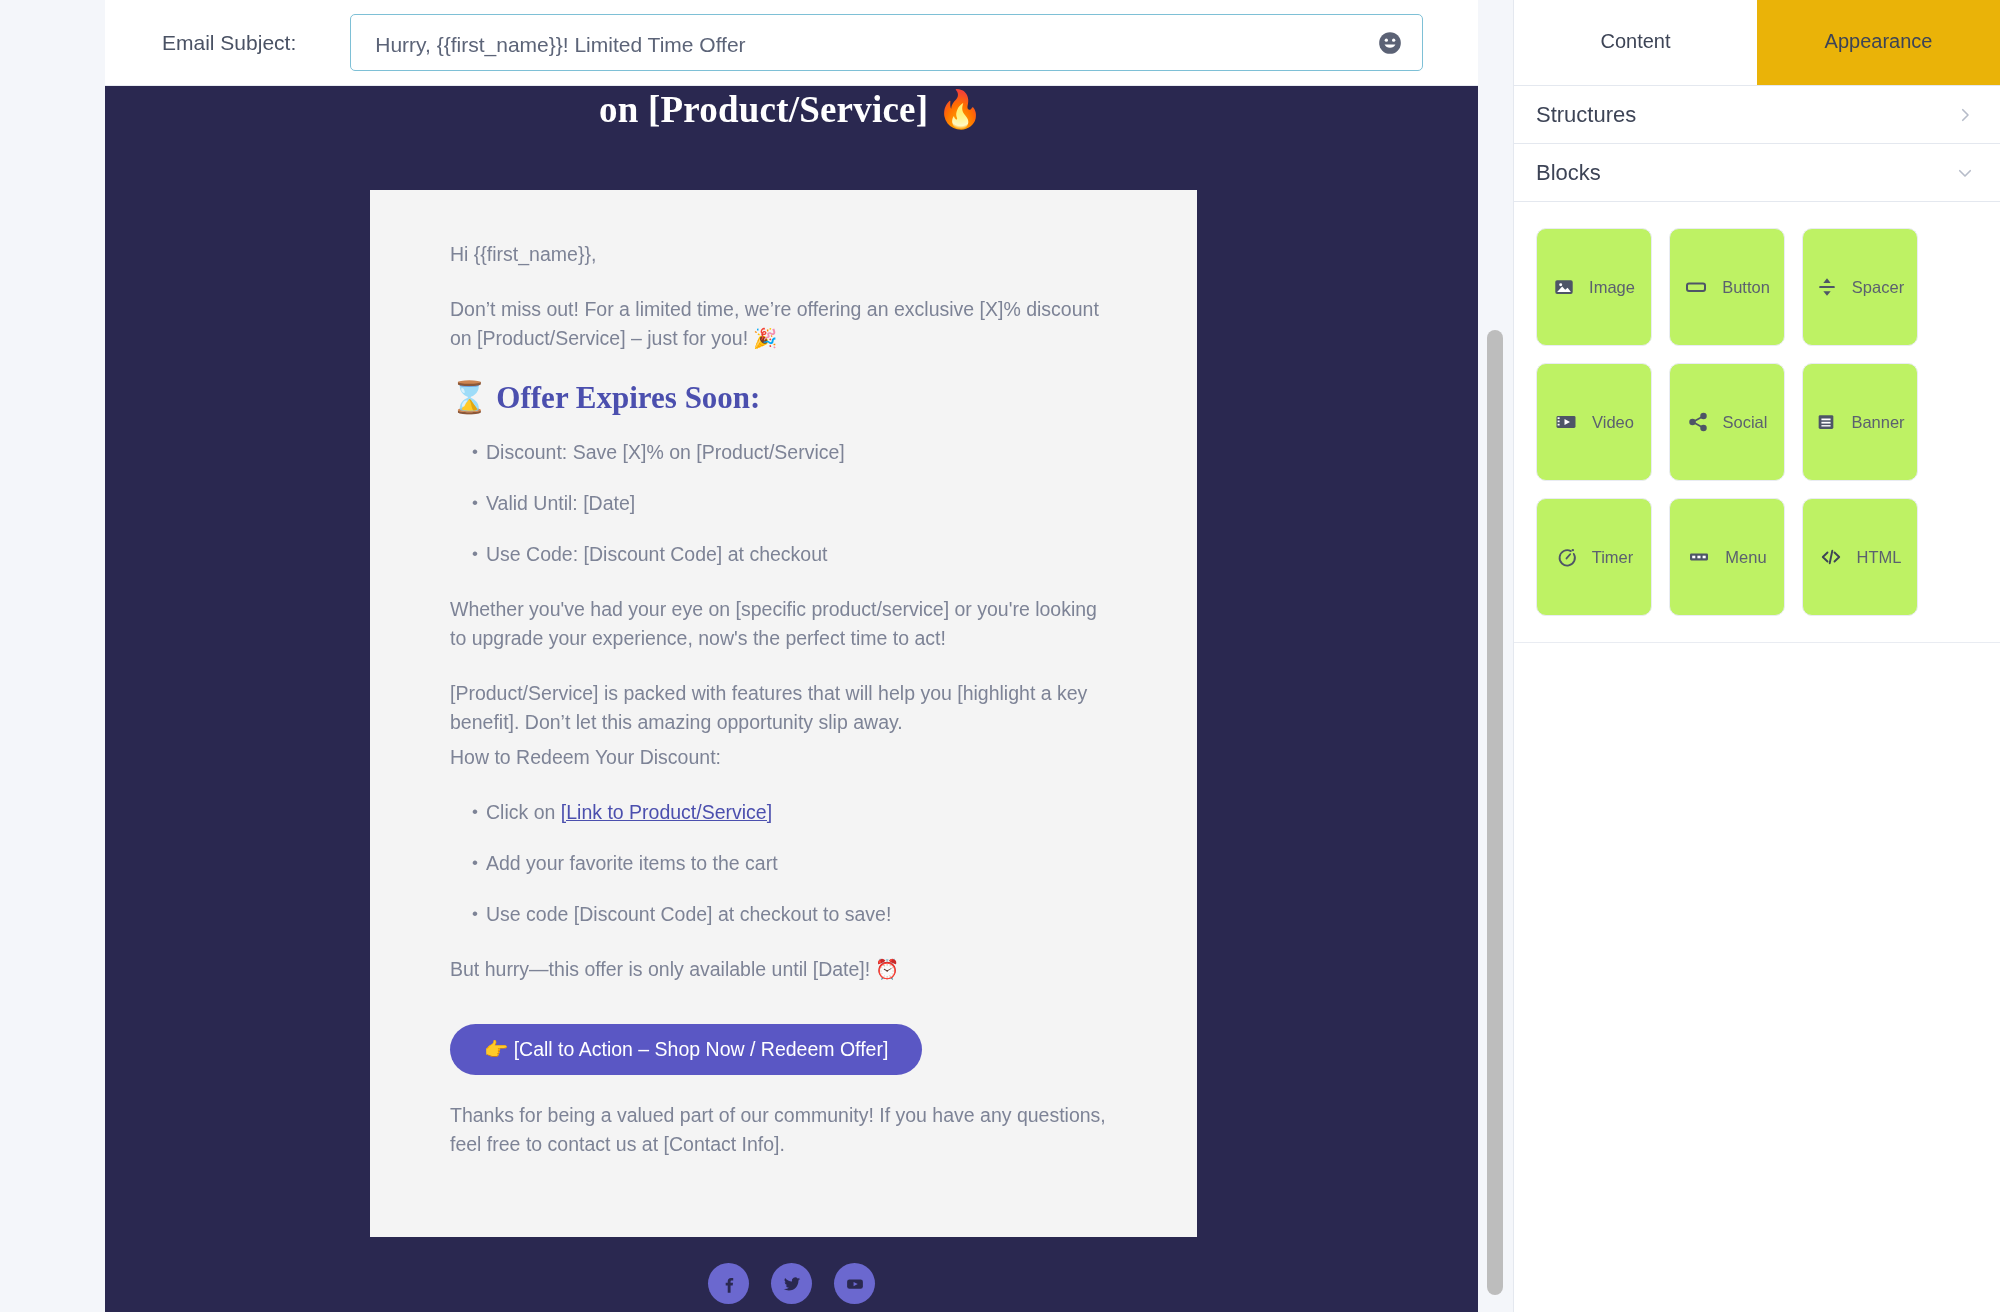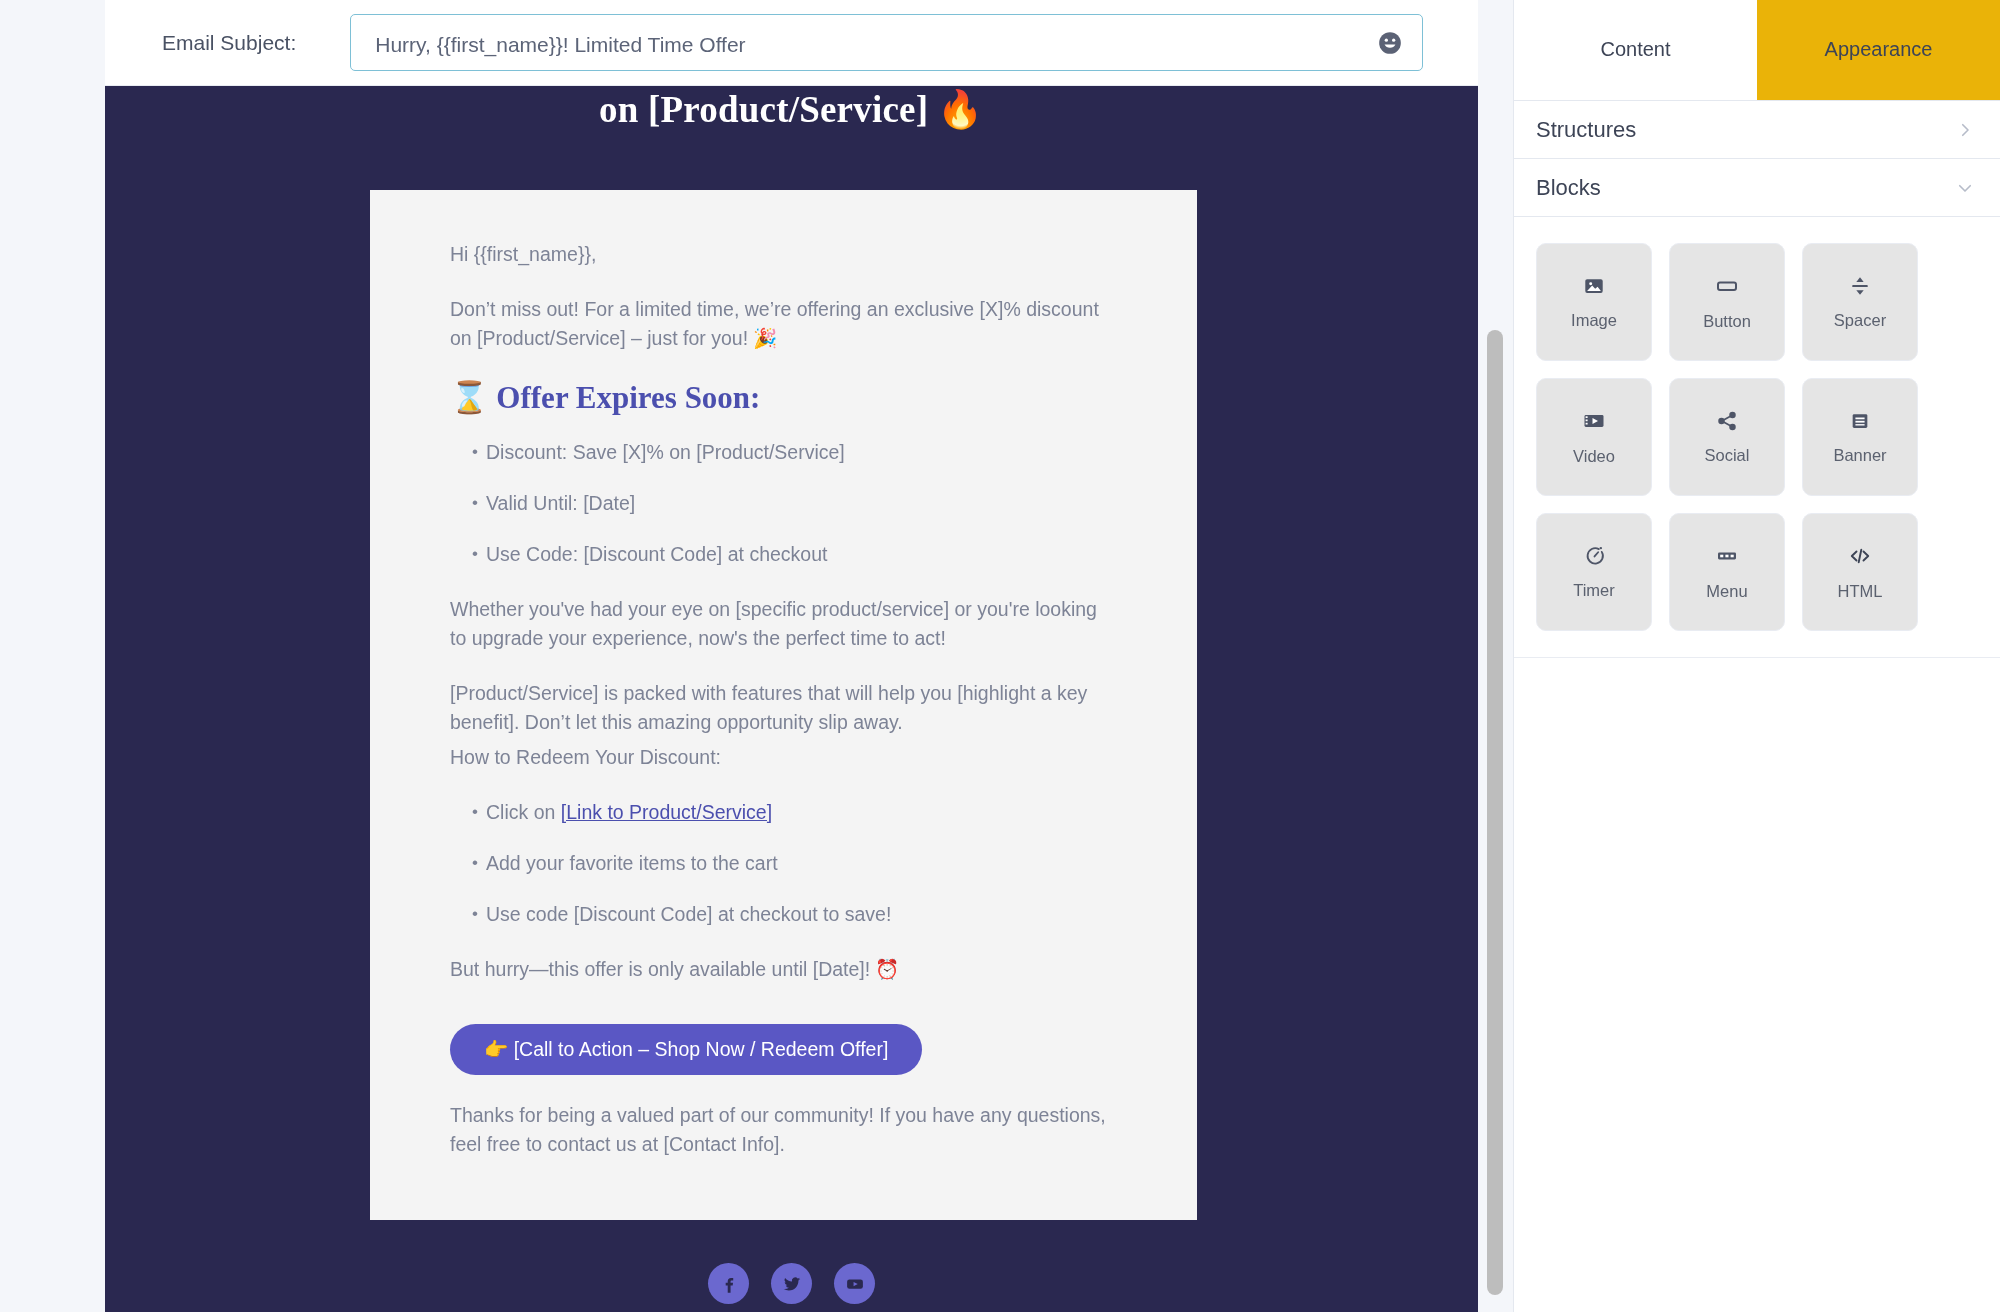--- a/index.html
+++ b/index.html
@@ -51,21 +51,21 @@
   .hero-cut {
     text-align: center; color: #ffffff;
     font-family: "Liberation Serif", serif;
     font-size: 37px; font-weight: 700;
     padding-top: 2px; height: 48px; overflow: hidden;
     letter-spacing: .2px;
   }
   .email-card {
     position: absolute; left: 265px; top: 104px;
     width: 827px; background: #f4f4f4;
-    padding: 50px 80px 35px 80px;
+    padding: 50px 80px 52px 80px;
   }
   .em-p {
     font-size: 19.5px; line-height: 29px; color: #7d8396;
     margin-bottom: 26px;
   }
   .em-h2 {
     font-family: "Liberation Serif", serif;
     font-size: 31px; color: #4b4fae; font-weight: 700;
     margin: 10px 0 22px 0;
   }
@@ -109,42 +109,42 @@
     position: absolute; left: 9px; top: 330px; width: 16px; height: 965px;
     background: #bdbdbd; border-radius: 8px;
   }
 
   
   .sidebar {
     width: 487px; flex: 0 0 487px; height: 1312px;
     background: #ffffff; border-left: 1px solid #e4e8ef;
     display: flex; flex-direction: column;
   }
-  .side-tabs { display: flex; height: 101px; border-bottom: 1px solid #e4e8ef; }
+  .side-tabs { display: flex; height: 86px; border-bottom: 1px solid #e4e8ef; }
   .side-tab {
     flex: 1 1 50%; display: flex; align-items: center; justify-content: center;
     font-size: 20px; color: #3d4456; cursor: pointer;
     border-bottom: 2px solid transparent;
   }
   .side-tab.active { background: #ffffff; }
   .side-tab.inactive { background: #eab308; }
   .accordion-row {
     height: 58px; display: flex; align-items: center; justify-content: space-between;
     padding: 0 26px 0 22px; border-bottom: 1px solid #e4e8ef; cursor: pointer;
   }
   .accordion-title { font-size: 22px; color: #3d4456; }
   .chev { color: #b6bcc9; display: inline-block; line-height: 0; }
   .blocks-grid {
     display: grid; grid-template-columns: repeat(3, 116px);
     gap: 17px; padding: 26px 0 26px 22px;
     border-bottom: 1px solid #e9ecf2;
   }
   .block-card {
     width: 116px; height: 118px; border: 1px solid #e9ecf2; border-radius: 10px;
-    background: #e5e5e5; display: flex; flex-direction: column;
+    background: #bef264; display: flex; flex-direction: row;
     align-items: center; justify-content: center; gap: 14px; cursor: pointer;
   }
   .block-card .bi { line-height: 0; color: #4e5567; }
   .block-label { font-size: 16.5px; color: #5b6running; color: #5b616f; }
   .sidebar-rest { flex: 1 1 auto; background: #fff; }
 </style>
 </head>
 <body>
 
 <div class="app">

